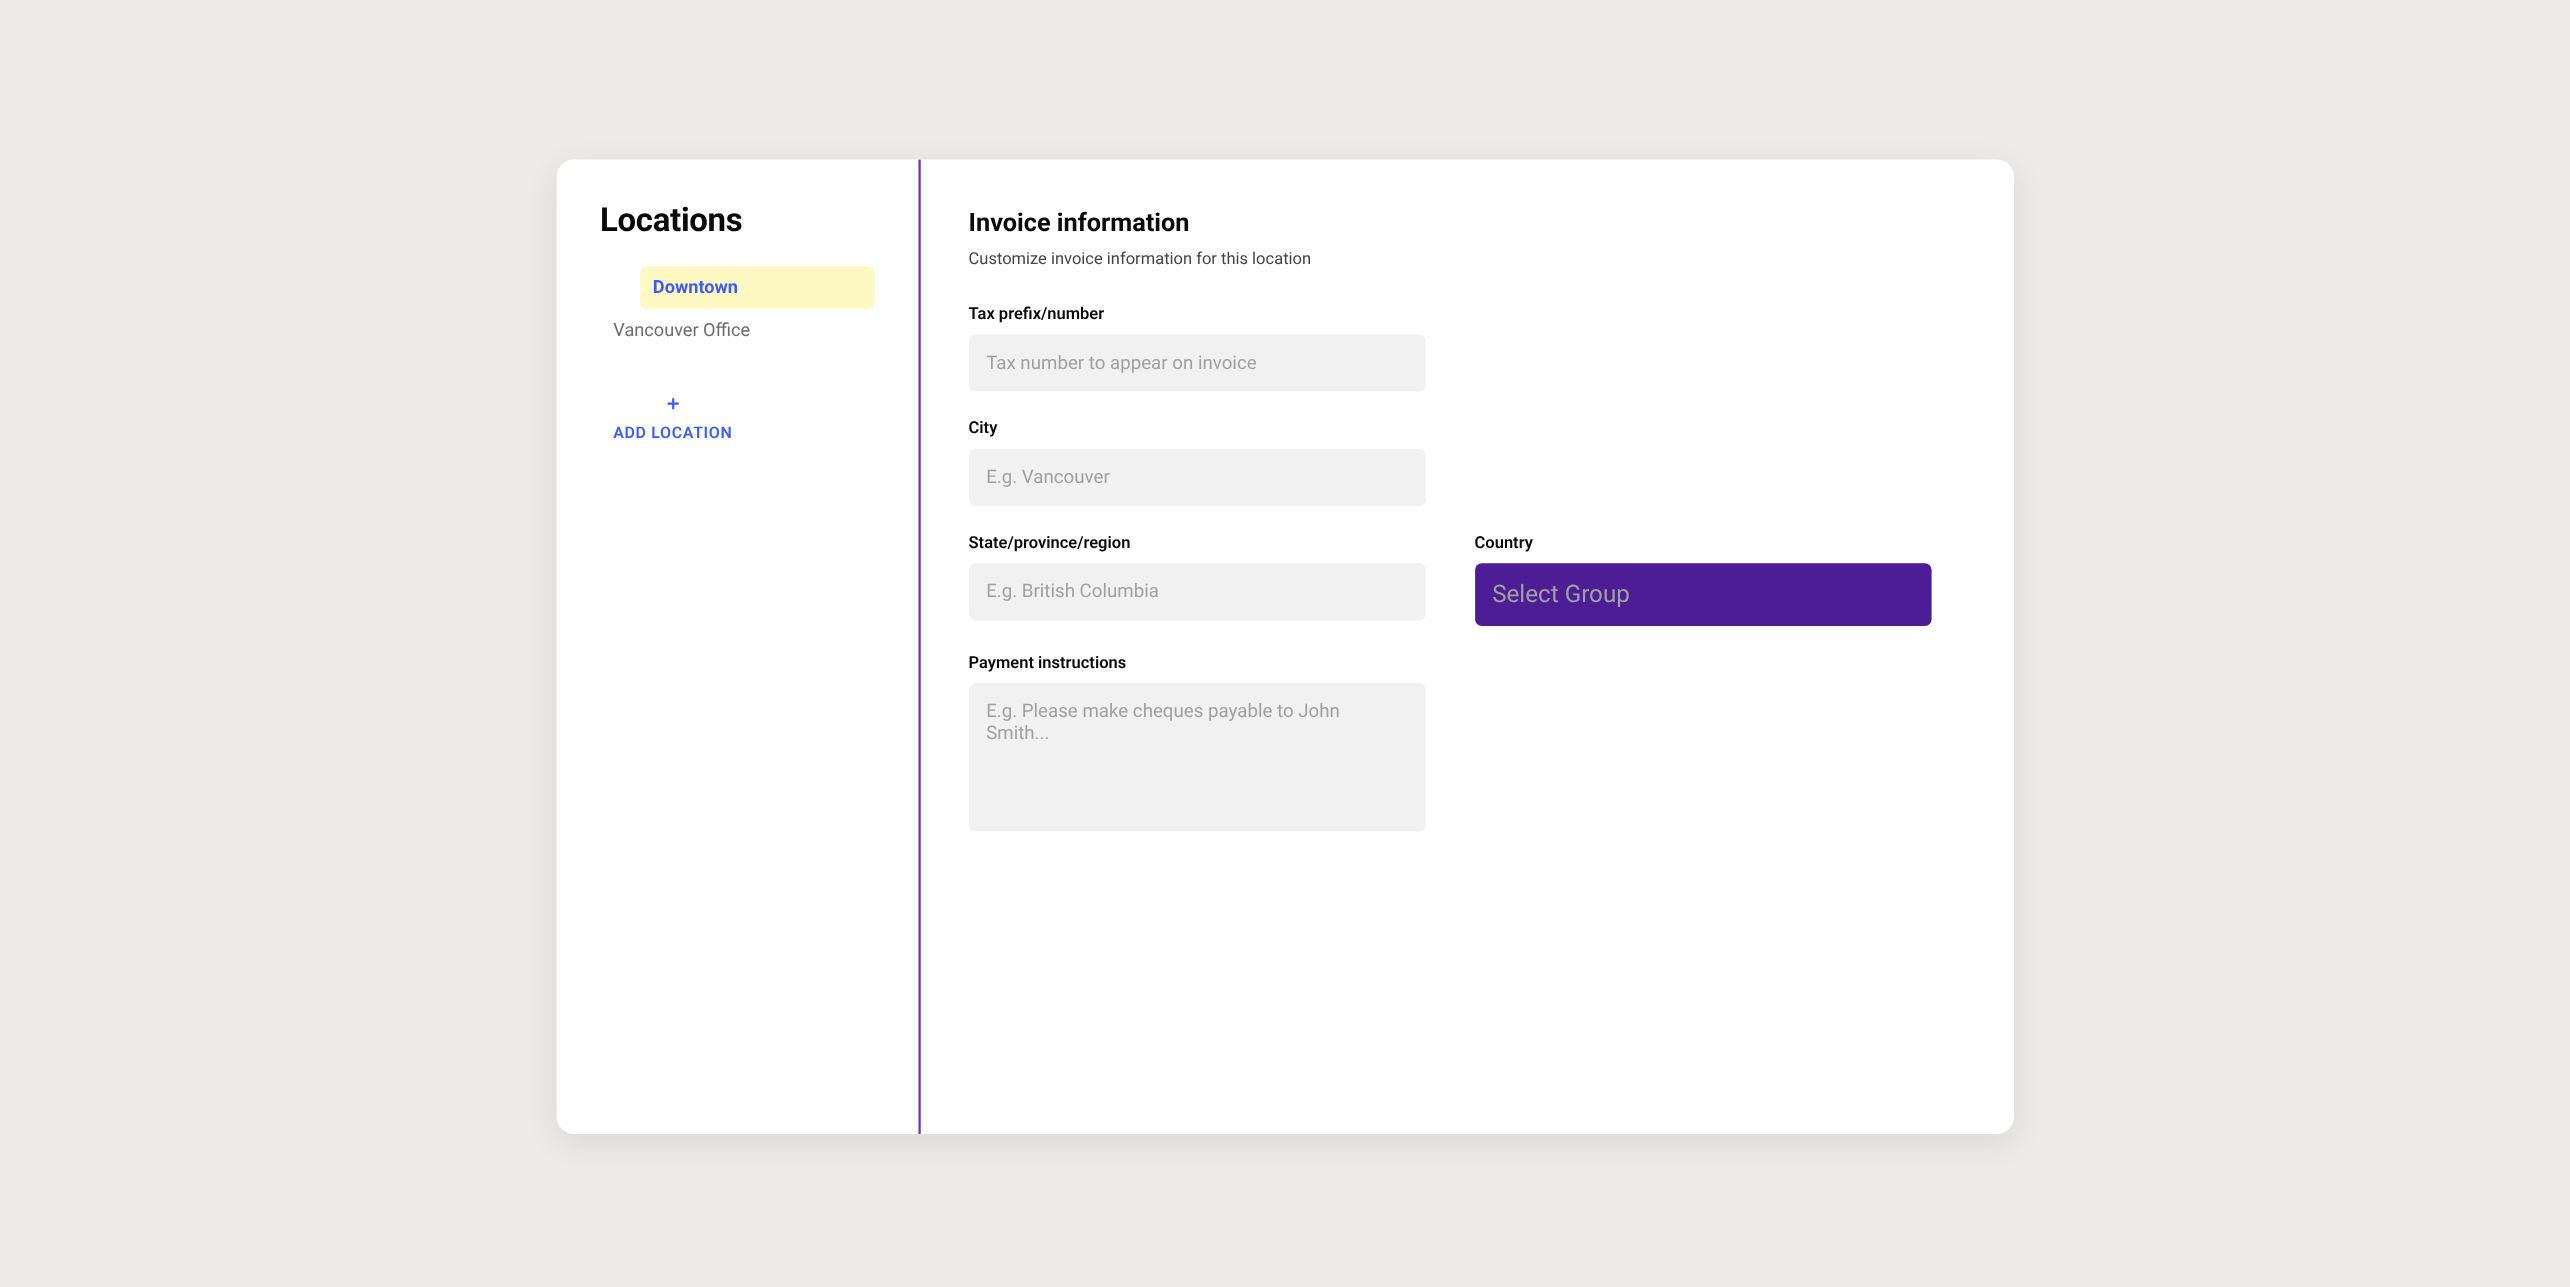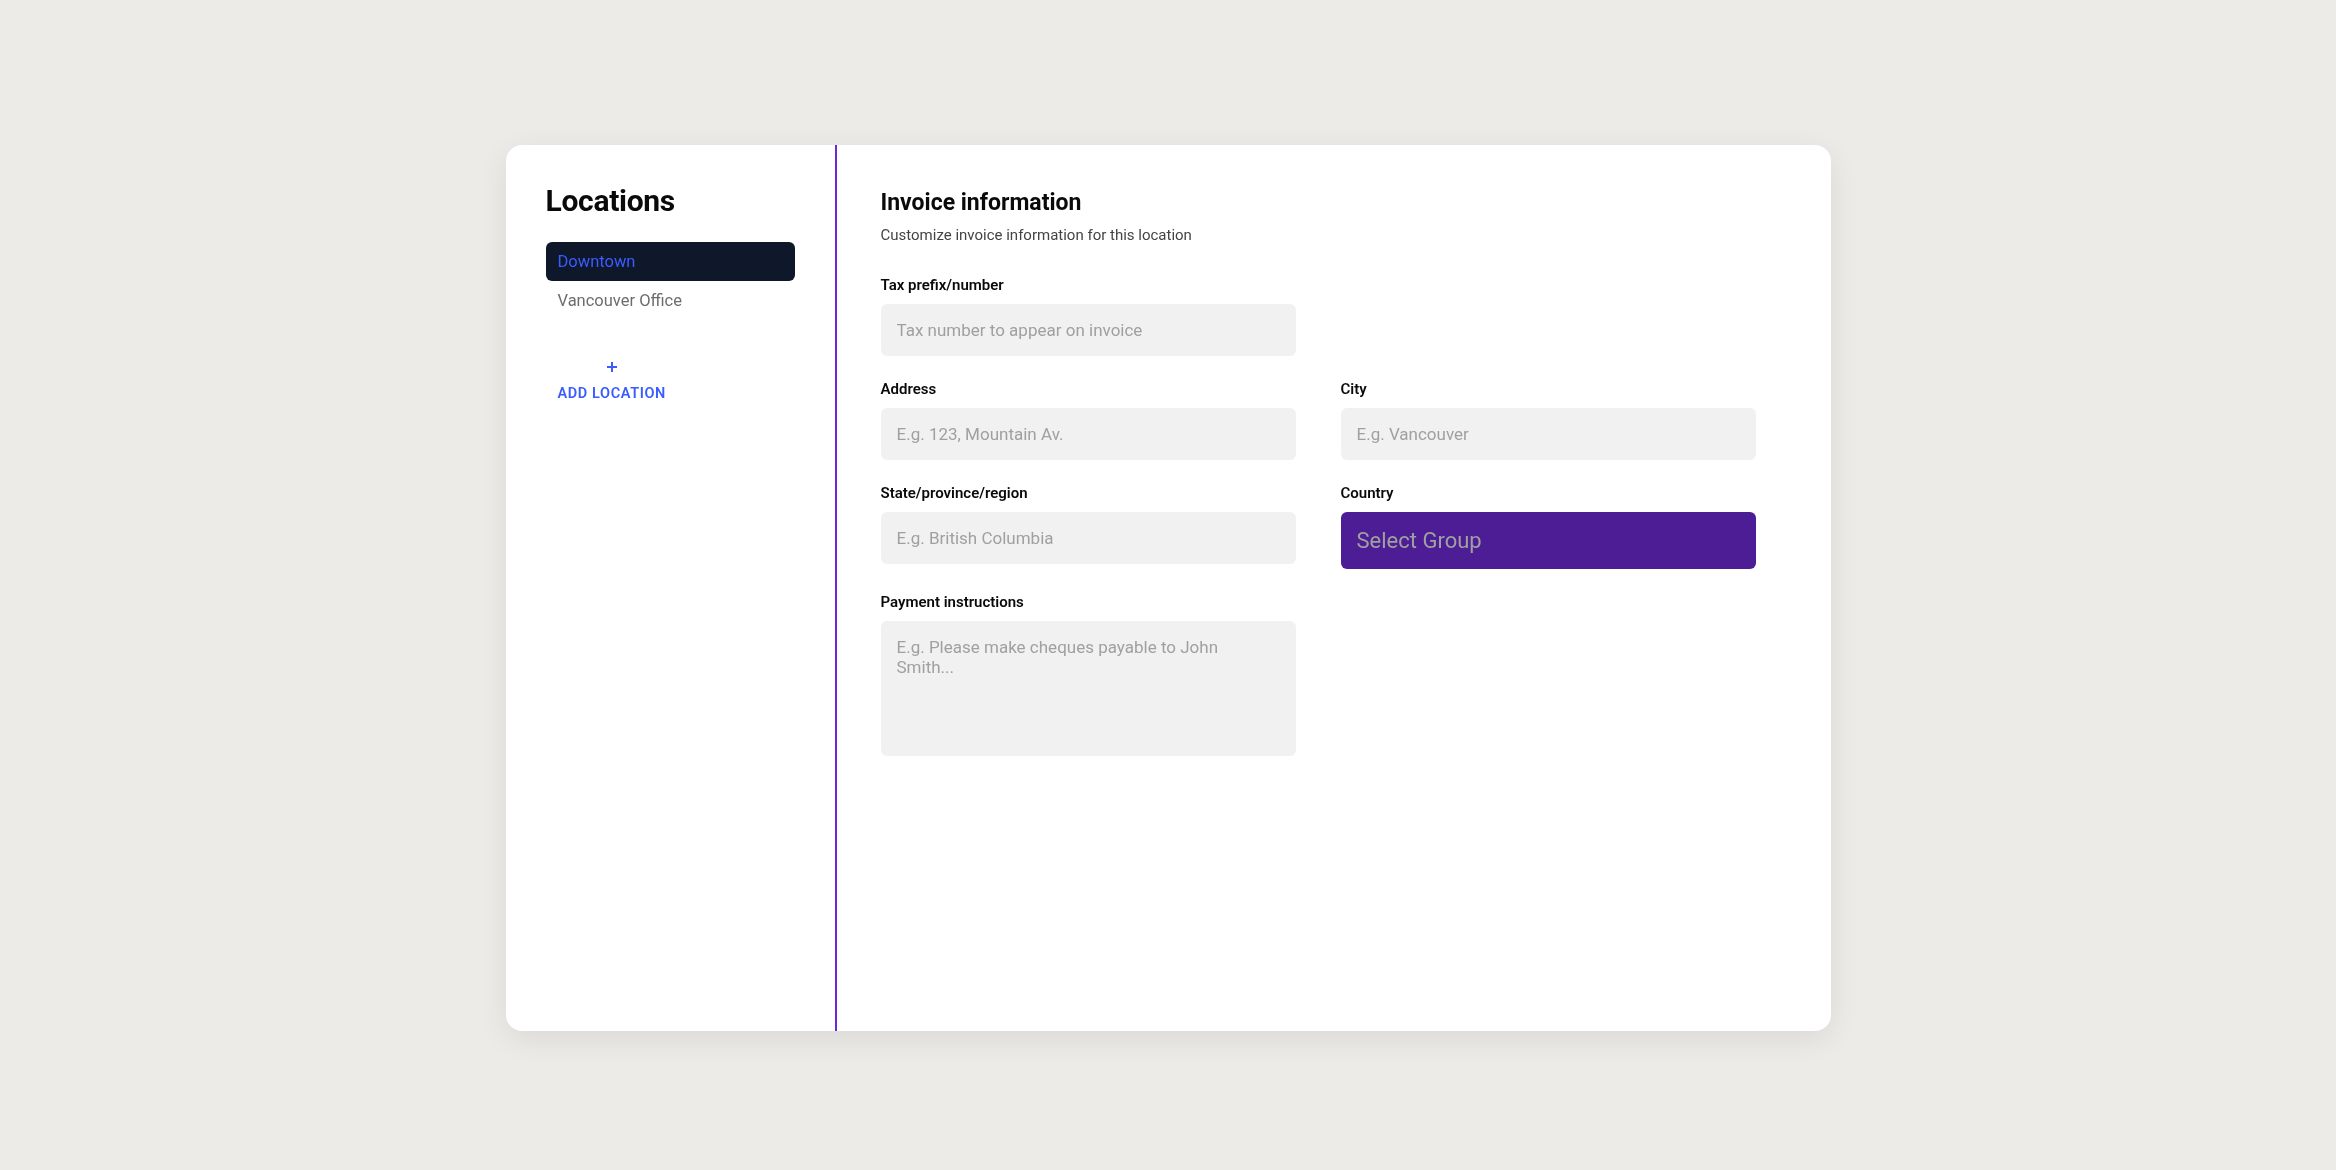--- a/index.html
+++ b/index.html
@@ -44,23 +44,24 @@
       gap: 0px;
     }
     .sidebar-item {
       padding: 10px 12px;
       border-radius: 6px;
       font-size: 16.5px;
       color: #6d6d6d;
       cursor: pointer;
     }
     .sidebar-item.active {
-      background: #0f172a;
+      background: #fef9c3;
       color: #3a5cff;
-      font-weight: 400;
+      font-weight: 700;
+      margin-left: 36px;
     }
     .add-location {
       display: inline-flex;
       align-items: center;
       gap: 8px;
       margin-top: 32px;
       padding: 8px 12px;
       cursor: pointer;
       color: #3a5cff;
       font-size: 14.5px;
@@ -181,24 +182,20 @@
 
     <div class="form-row">
       <div class="form-group half">
         <label class="form-label">Tax prefix/number</label>
         <input type="text" class="form-input" placeholder="Tax number to appear on invoice" style="">
       </div>
     </div>
 
     <div class="form-row">
       <div class="form-group half">
-        <label class="form-label">Address</label>
-        <input type="text" class="form-input" placeholder="E.g. 123, Mountain Av." style="">
-      </div>
-      <div class="form-group half">
         <label class="form-label">City</label>
         <input type="text" class="form-input" placeholder="E.g. Vancouver" style="">
       </div>
     </div>
 
     <div class="form-row">
       <div class="form-group half">
         <label class="form-label">State/province/region</label>
         <input type="text" class="form-input" placeholder="E.g. British Columbia" style="">
       </div>

